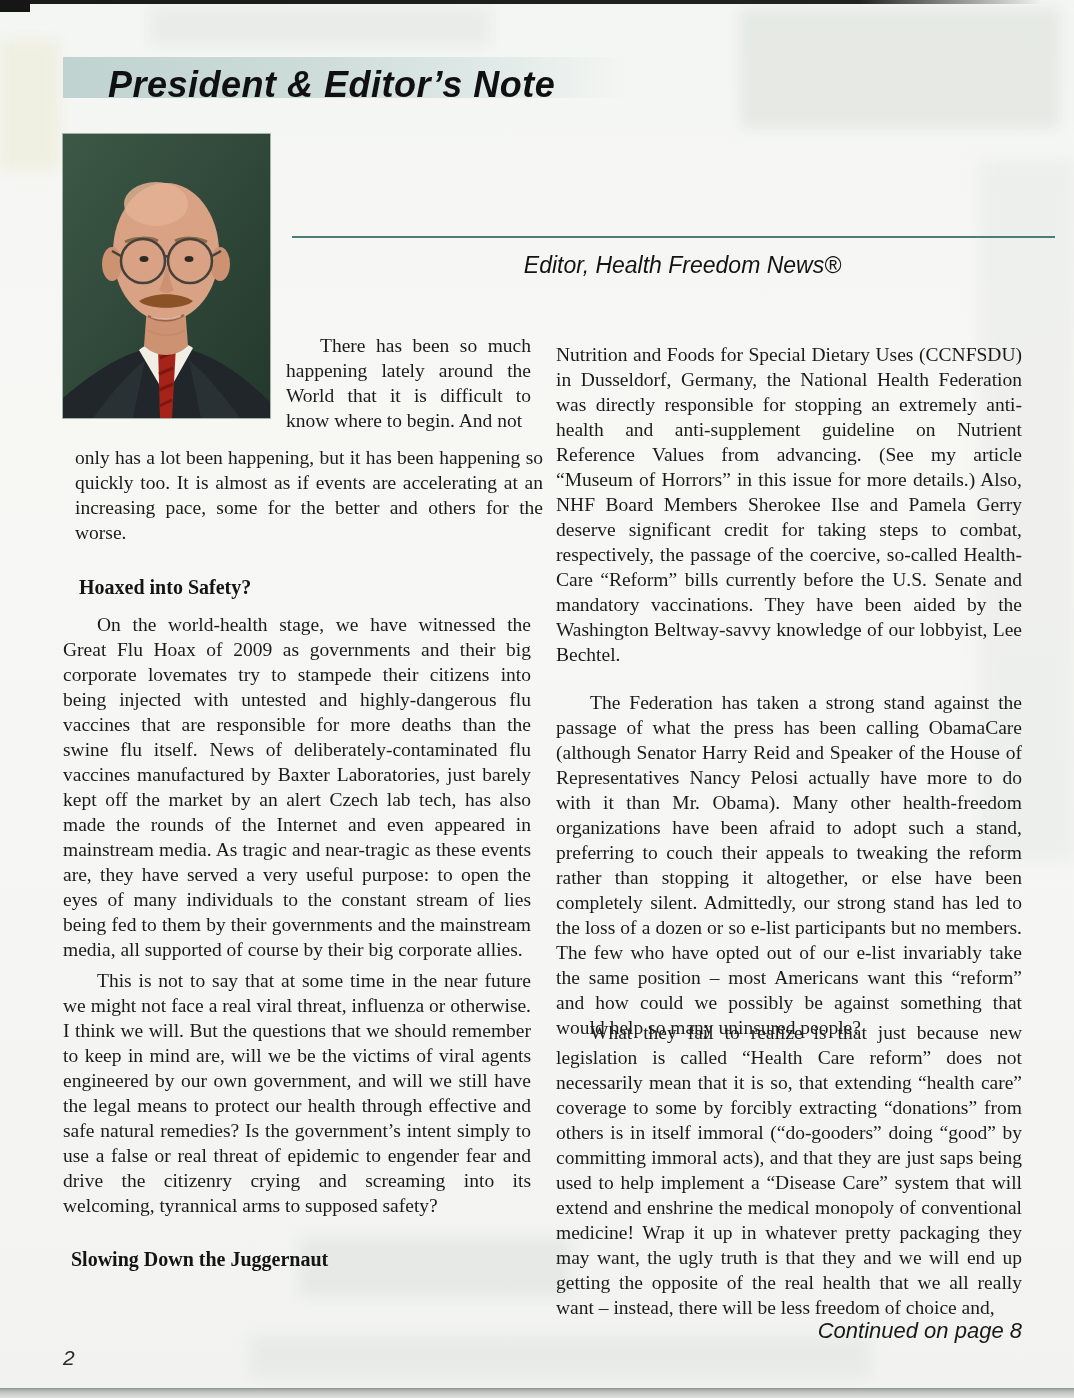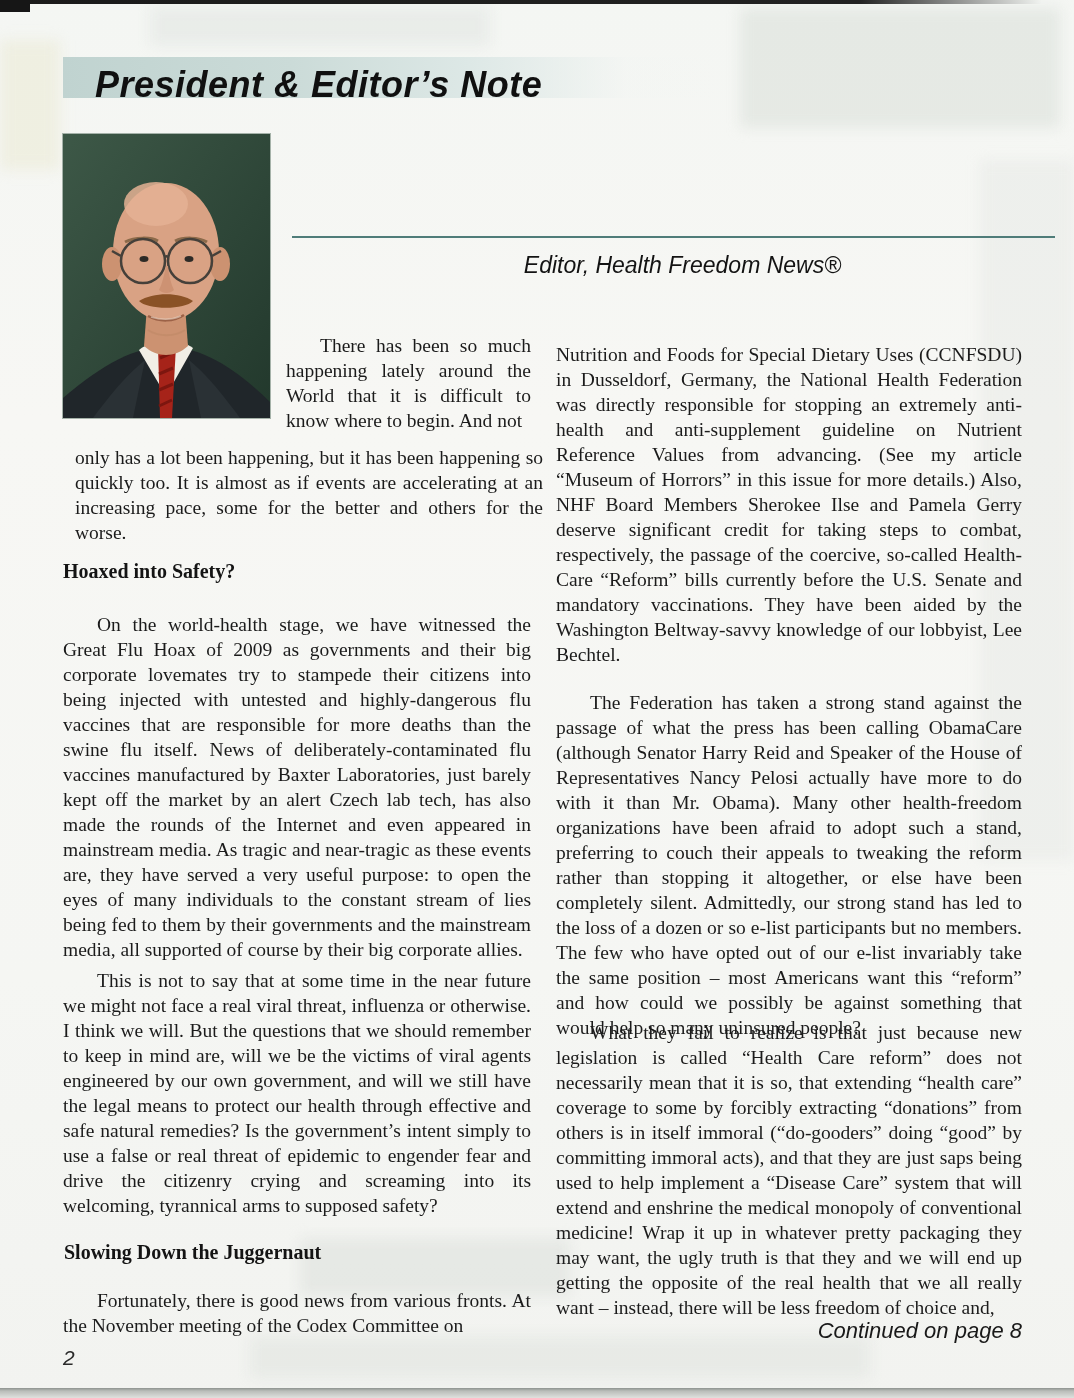--- a/index.html
+++ b/index.html
@@ -16,21 +16,21 @@
   .g1{left:740px;top:8px;width:320px;height:120px;background:rgba(205,212,206,.38);}
   .g2{left:150px;top:6px;width:340px;height:40px;background:rgba(210,216,211,.30);}
   .g3{left:300px;top:1238px;width:270px;height:58px;background:rgba(206,212,207,.35);}
   .g4{left:250px;top:1336px;width:620px;height:42px;background:rgba(208,214,209,.30);}
   .g5{left:0px;top:40px;width:60px;height:130px;background:rgba(233,231,205,.45);}
   .g6{left:980px;top:160px;width:94px;height:700px;background:rgba(214,219,214,.25);}
 
   
   .band{position:absolute;left:63px;top:57px;width:655px;height:41px;
         background:linear-gradient(90deg,#c0d3d0 0%,#cbdbd8 35%,#dde8e6 62%,rgba(240,244,242,.2) 86%,rgba(246,247,244,0) 100%);}
-  .section-label{position:absolute;left:95px;top:64px;width:620px;
+  .section-label{position:absolute;left:108px;top:64px;width:620px;
         font-family:"Liberation Sans",sans-serif;font-style:italic;font-weight:700;
         font-size:36px;letter-spacing:.5px;color:#101010;}
   .photo{position:absolute;left:63px;top:134px;width:207px;height:284px;
         box-shadow:0 0 0 1px #a5b2a9;background:#2c4336;}
   .photo svg{display:block;width:100%;height:100%;}
   .title-block{position:absolute;left:310px;top:130px;width:745px;text-align:center;
         font-family:"Liberation Serif",serif;font-weight:700;font-size:40px;line-height:48px;
         letter-spacing:3px;color:#8cb4b1;text-shadow:0 0 1px rgba(140,180,177,.6);}
   .rule{position:absolute;left:292px;top:236px;width:763px;height:2px;background:#4f7c79;}
   .byline{position:absolute;left:310px;top:249px;width:745px;text-align:center;
@@ -130,26 +130,25 @@
   </figure>
 
   <div class="rule"></div>
   <div class="byline">
     <div>Editor, Health Freedom News®</div>
   </div>
 
   <p class="body-text beside-photo indent" style="margin:0;">There has been so much happening lately around the World that it is difficult to know where to begin. And not</p>
   <p class="body-text col-l intro-rest" style="margin:12px;">only has a lot been happening, but it has been happening so quickly too. It is almost as if events are accelerating at an increasing pace, some for the better and others for the worse.</p>
 
-  <h3 class="heading col-l h-1" style="margin:0;">Hoaxed into Safety?</h3>
+  <h3 class="heading col-l h-1" style="margin:16px;">Hoaxed into Safety?</h3>
   <p class="body-text col-l p-fluhoax indent" style="margin:0;">On the world-health stage, we have witnessed the Great Flu Hoax of 2009 as governments and their big corporate lovemates try to stampede their citizens into being injected with untested and highly-dangerous flu vaccines that are responsible for more deaths than the swine flu itself. News of deliberately-contaminated flu vaccines manufactured by Baxter Laboratories, just barely kept off the market by an alert Czech lab tech, has also made the rounds of the Internet and even appeared in mainstream media. As tragic and near-tragic as these events are, they have served a very useful purpose: to open the eyes of many individuals to the constant stream of lies being fed to them by their governments and the mainstream media, all supported of course by their big corporate allies.</p>
   <p class="body-text col-l p-viral indent" style="margin:0;">This is not to say that at some time in the near future we might not face a real viral threat, influenza or otherwise. I think we will. But the questions that we should remember to keep in mind are, will we be the victims of viral agents engineered by our own government, and will we still have the legal means to protect our health through effective and safe natural remedies? Is the government’s intent simply to use a false or real threat of epidemic to engender fear and drive the citizenry crying and screaming into its welcoming, tyrannical arms to supposed safety?</p>
 
-  <h3 class="heading col-l h-2" style="margin:1px;">Slowing Down the Juggernaut</h3>
-  <p class="body-text col-l p-goodnews indent" style="margin:0;">Fortunately, there is good news from various fronts. At the November meeting of the Codex Committee on</p>
+  <h3 class="heading col-l h-2" style="margin:8px;">Slowing Down the Juggernaut</h3>
 
   <p class="body-text col-r p-codex" style="margin:0;">Nutrition and Foods for Special Dietary Uses (CCNFSDU) in Dusseldorf, Germany, the National Health Federation was directly responsible for stopping an extremely anti-health and anti-supplement guideline on Nutrient Reference Values from advancing. (See my article “Museum of Horrors” in this issue for more details.) Also, NHF Board Members Sherokee Ilse and Pamela Gerry deserve significant credit for taking steps to combat, respectively, the passage of the coercive, so-called Health-Care “Reform” bills currently before the U.S. Senate and mandatory vaccinations. They have been aided by the Washington Beltway-savvy knowledge of our lobbyist, Lee Bechtel.</p>
   <p class="body-text col-r p-federation indent" style="margin:0;">The Federation has taken a strong stand against the passage of what the press has been calling ObamaCare (although Senator Harry Reid and Speaker of the House of Representatives Nancy Pelosi actually have more to do with it than Mr. Obama). Many other health-freedom organizations have been afraid to adopt such a stand, preferring to couch their appeals to tweaking the reform rather than stopping it altogether, or else have been completely silent. Admittedly, our strong stand has led to the loss of a dozen or so e-list participants but no members. The few who have opted out of our e-list invariably take the same position – most Americans want this “reform” and how could we possibly be against something that would help so many uninsured people?</p>
   <p class="body-text col-r p-realize indent" style="margin:0;">What they fail to realize is that just because new legislation is called “Health Care reform” does not necessarily mean that it is so, that extending “health care” coverage to some by forcibly extracting “donations” from others is in itself immoral (“do-gooders” doing “good” by committing immoral acts), and that they are just saps being used to help implement a “Disease Care” system that will extend and enshrine the medical monopoly of conventional medicine! Wrap it up in whatever pretty packaging they may want, the ugly truth is that they and we will end up getting the opposite of the real health that we all really want – instead, there will be less freedom of choice and,</p>
   <div class="continued">Continued on page 8</div>
 
   <div class="page-num">2</div>
   <div class="journal-line">Health Freedom News • Winter 2009</div>
 
   <div class="bottom-edge"></div>

